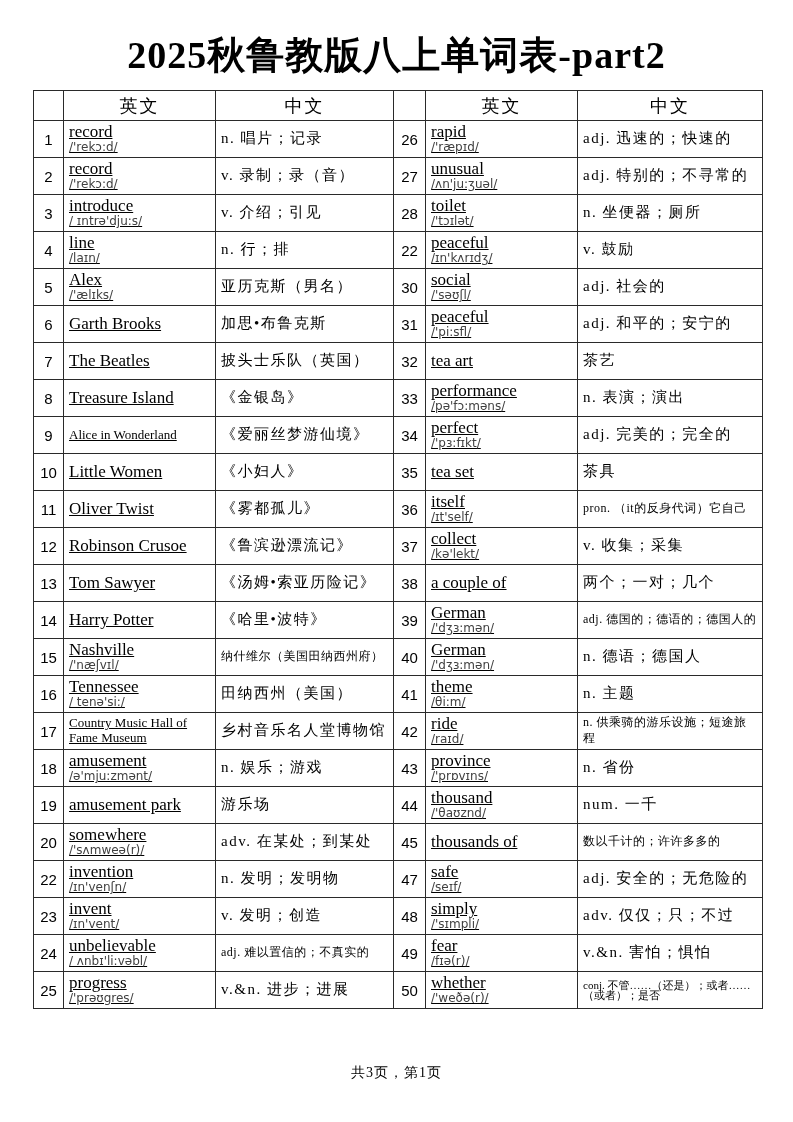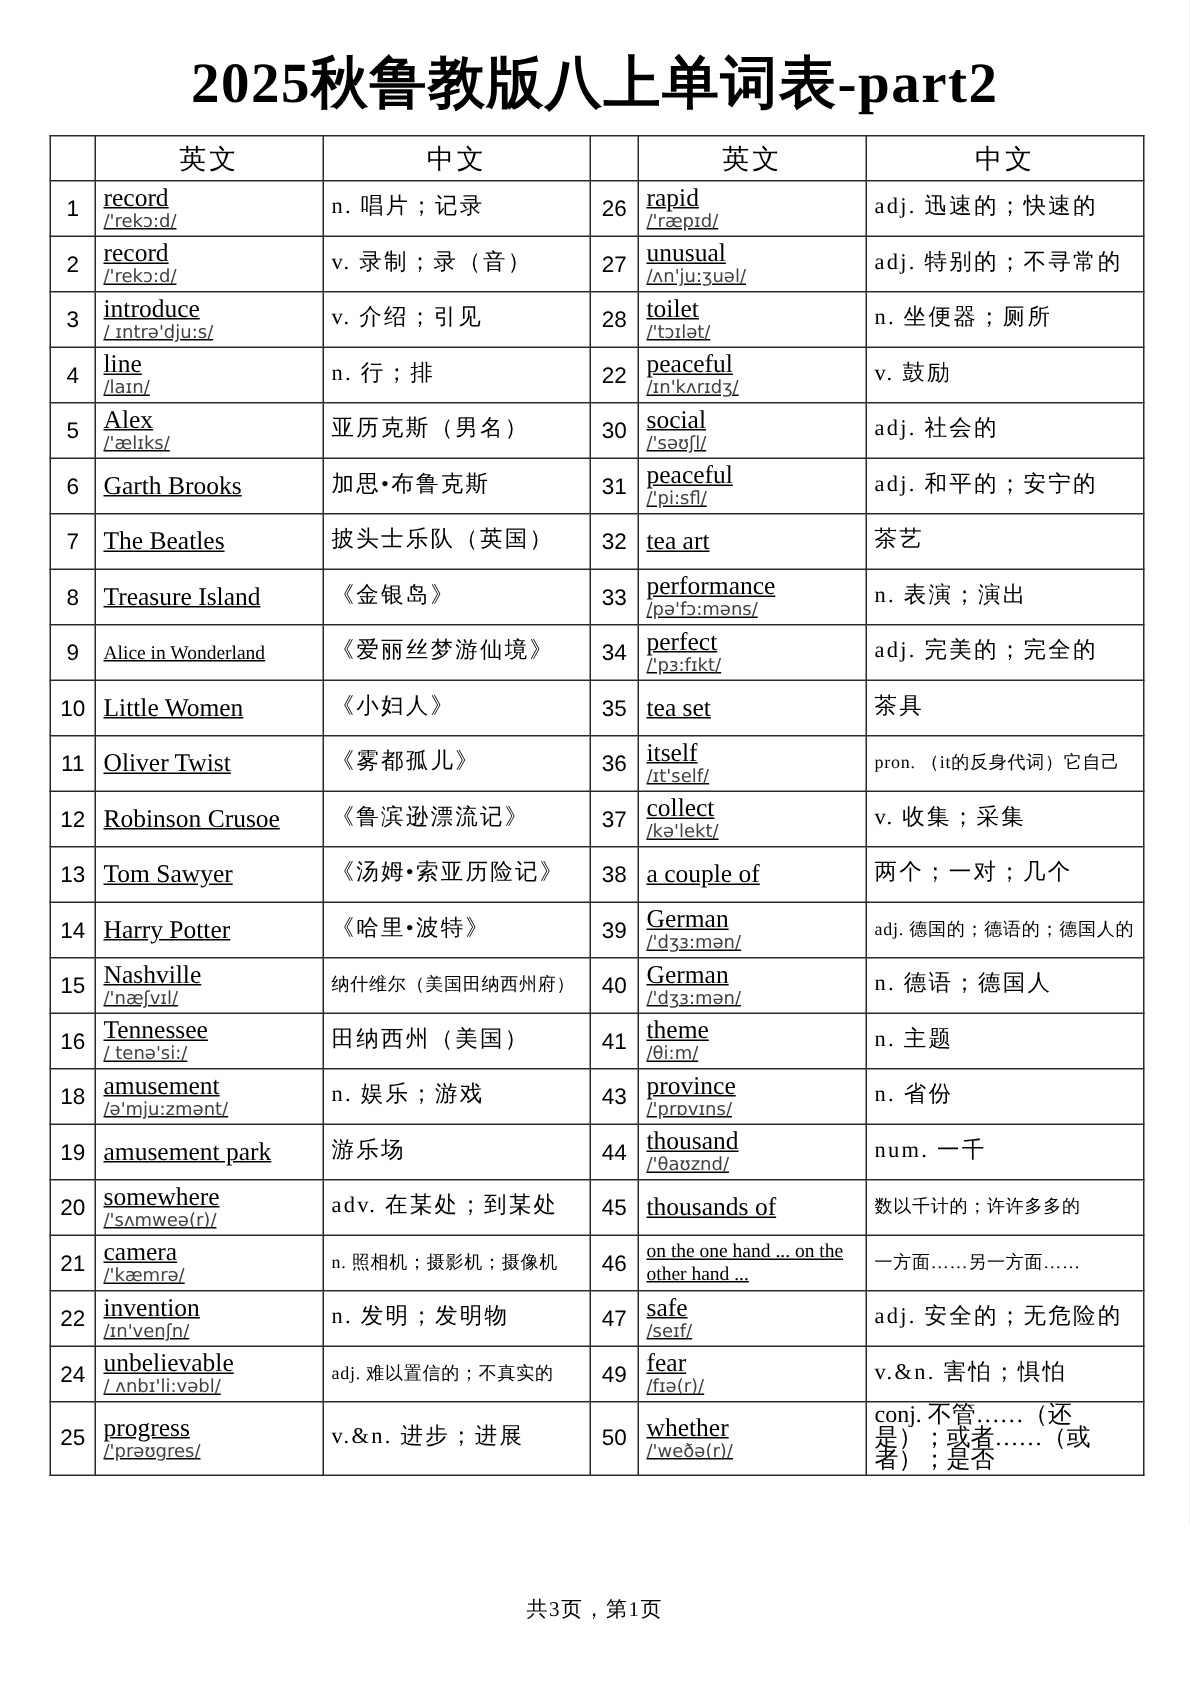--- a/index.html
+++ b/index.html
@@ -77,21 +77,21 @@
     font-size:15px;
     letter-spacing:1.5px;
     line-height:1.15;
   }
   .meaning.small{
     font-size:12px;
     letter-spacing:0.5px;
     line-height:1.3;
   }
   .meaning.tiny{
-    font-size:16px;
+    font-size:11px;
     letter-spacing:0;
     line-height:0.95;
     font-family:Liberation Serif, serif;
   }
   .footer{
     position:absolute;
     left:0;right:0;
     top:1064px;
     text-align:center;
     font-size:14px;
@@ -395,20 +395,37 @@
           <td class="num">41</td>
           <td class="en">
             <div class="word">theme</div>
             <div class="ipa">/θi:m/</div>
           </td>
           <td class="zh">
             <div class="meaning">n. 主题</div>
           </td>
         </tr>
         <tr>
+          <td class="num">17</td>
+          <td class="en">
+            <div class="word small">Country Music Hall of Fame Museum</div>
+          </td>
+          <td class="zh">
+            <div class="meaning">乡村音乐名人堂博物馆</div>
+          </td>
+          <td class="num">42</td>
+          <td class="en">
+            <div class="word">ride</div>
+            <div class="ipa">/raɪd/</div>
+          </td>
+          <td class="zh">
+            <div class="meaning small">n. 供乘骑的游乐设施；短途旅程</div>
+          </td>
+        </tr>
+        <tr>
           <td class="num">18</td>
           <td class="en">
             <div class="word">amusement</div>
             <div class="ipa">/ə'mju:zmənt/</div>
           </td>
           <td class="zh">
             <div class="meaning">n. 娱乐；游戏</div>
           </td>
           <td class="num">43</td>
           <td class="en">
@@ -447,52 +464,53 @@
           </td>
           <td class="num">45</td>
           <td class="en">
             <div class="word">thousands of</div>
           </td>
           <td class="zh">
             <div class="meaning small">数以千计的；许许多多的</div>
           </td>
         </tr>
         <tr>
-          <td class="num">21</td>
-          <td class="en">
-            <div class="word">camera</div>
-            <div class="ipa">/'kæmrə/</div>
-          </td>
-          <td class="zh">
-            <div class="meaning small">n. 照相机；摄影机；摄像机</div>
-          </td>
-          <td class="num">46</td>
-          <td class="en">
-            <div class="word small">on the one hand ... on the other hand ...</div>
-          </td>
-          <td class="zh">
-            <div class="meaning small">一方面……另一方面……</div>
-          </td>
-        </tr>
-        <tr>
           <td class="num">22</td>
           <td class="en">
             <div class="word">invention</div>
             <div class="ipa">/ɪn'venʃn/</div>
           </td>
           <td class="zh">
             <div class="meaning">n. 发明；发明物</div>
           </td>
           <td class="num">47</td>
           <td class="en">
             <div class="word">safe</div>
             <div class="ipa">/seɪf/</div>
           </td>
           <td class="zh">
             <div class="meaning">adj. 安全的；无危险的</div>
+          </td>
+        </tr>
+        <tr>
+          <td class="num">23</td>
+          <td class="en">
+            <div class="word">invent</div>
+            <div class="ipa">/ɪn'vent/</div>
+          </td>
+          <td class="zh">
+            <div class="meaning">v. 发明；创造</div>
+          </td>
+          <td class="num">48</td>
+          <td class="en">
+            <div class="word">simply</div>
+            <div class="ipa">/'sɪmpli/</div>
+          </td>
+          <td class="zh">
+            <div class="meaning">adv. 仅仅；只；不过</div>
           </td>
         </tr>
         <tr>
           <td class="num">24</td>
           <td class="en">
             <div class="word">unbelievable</div>
             <div class="ipa">/ ʌnbɪ'li:vəbl/</div>
           </td>
           <td class="zh">
             <div class="meaning small">adj. 难以置信的；不真实的</div>

